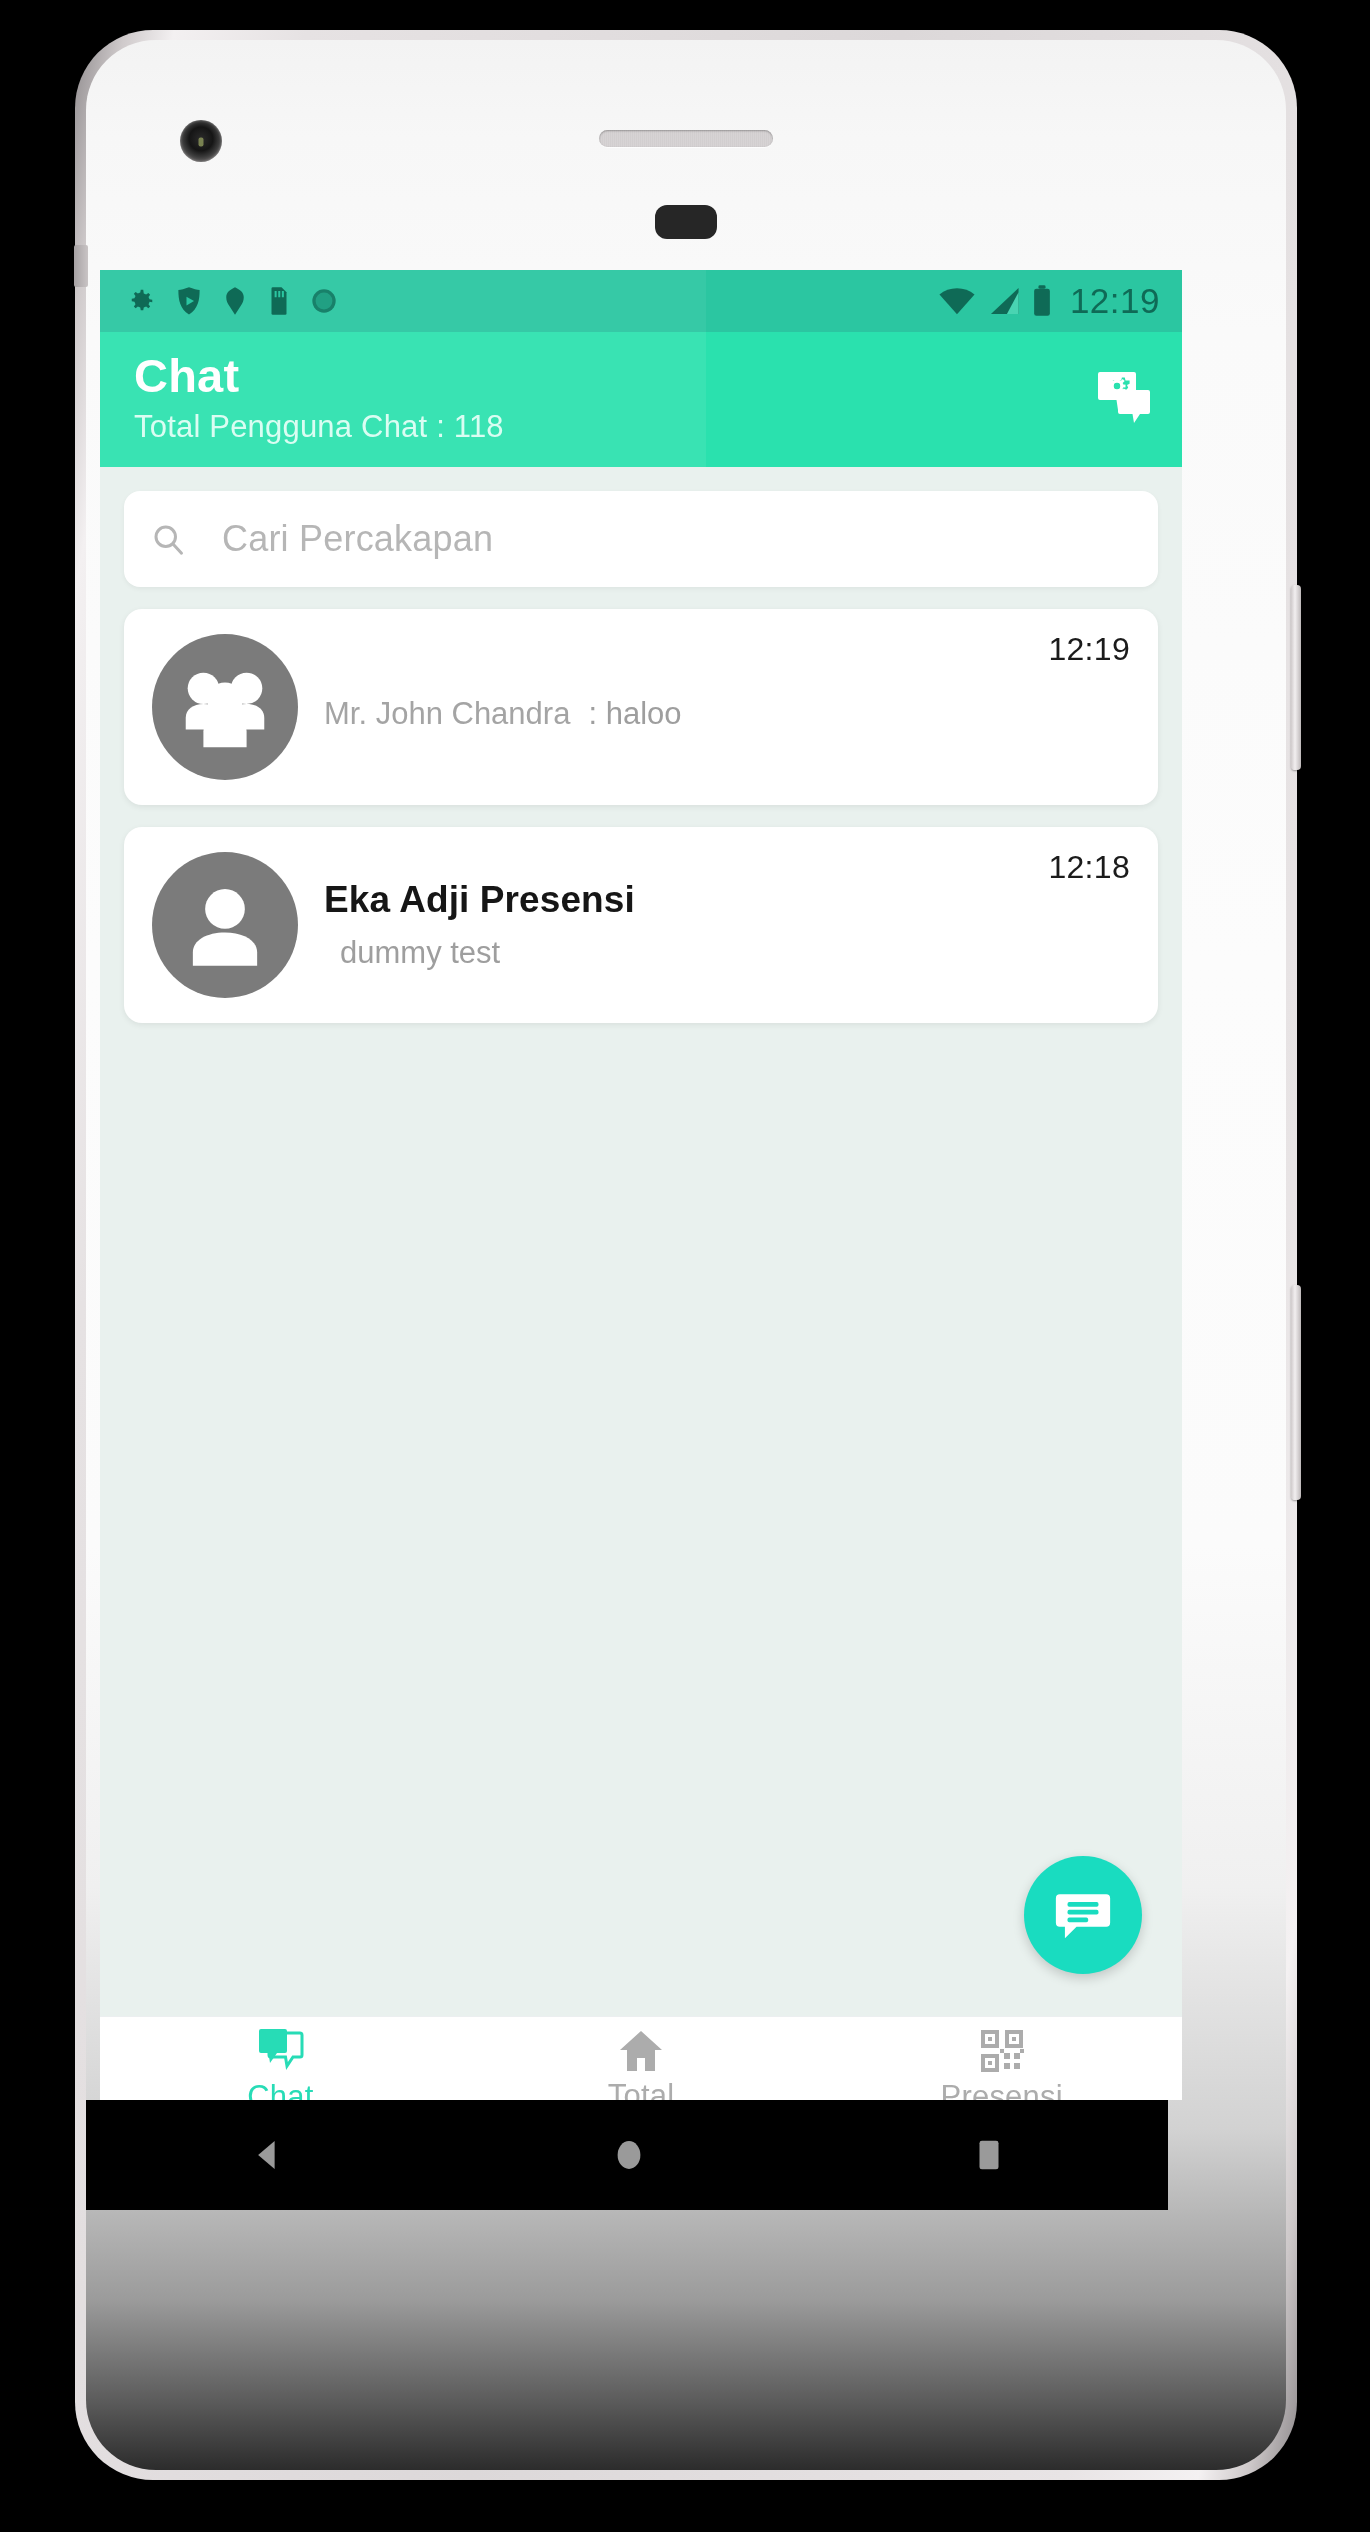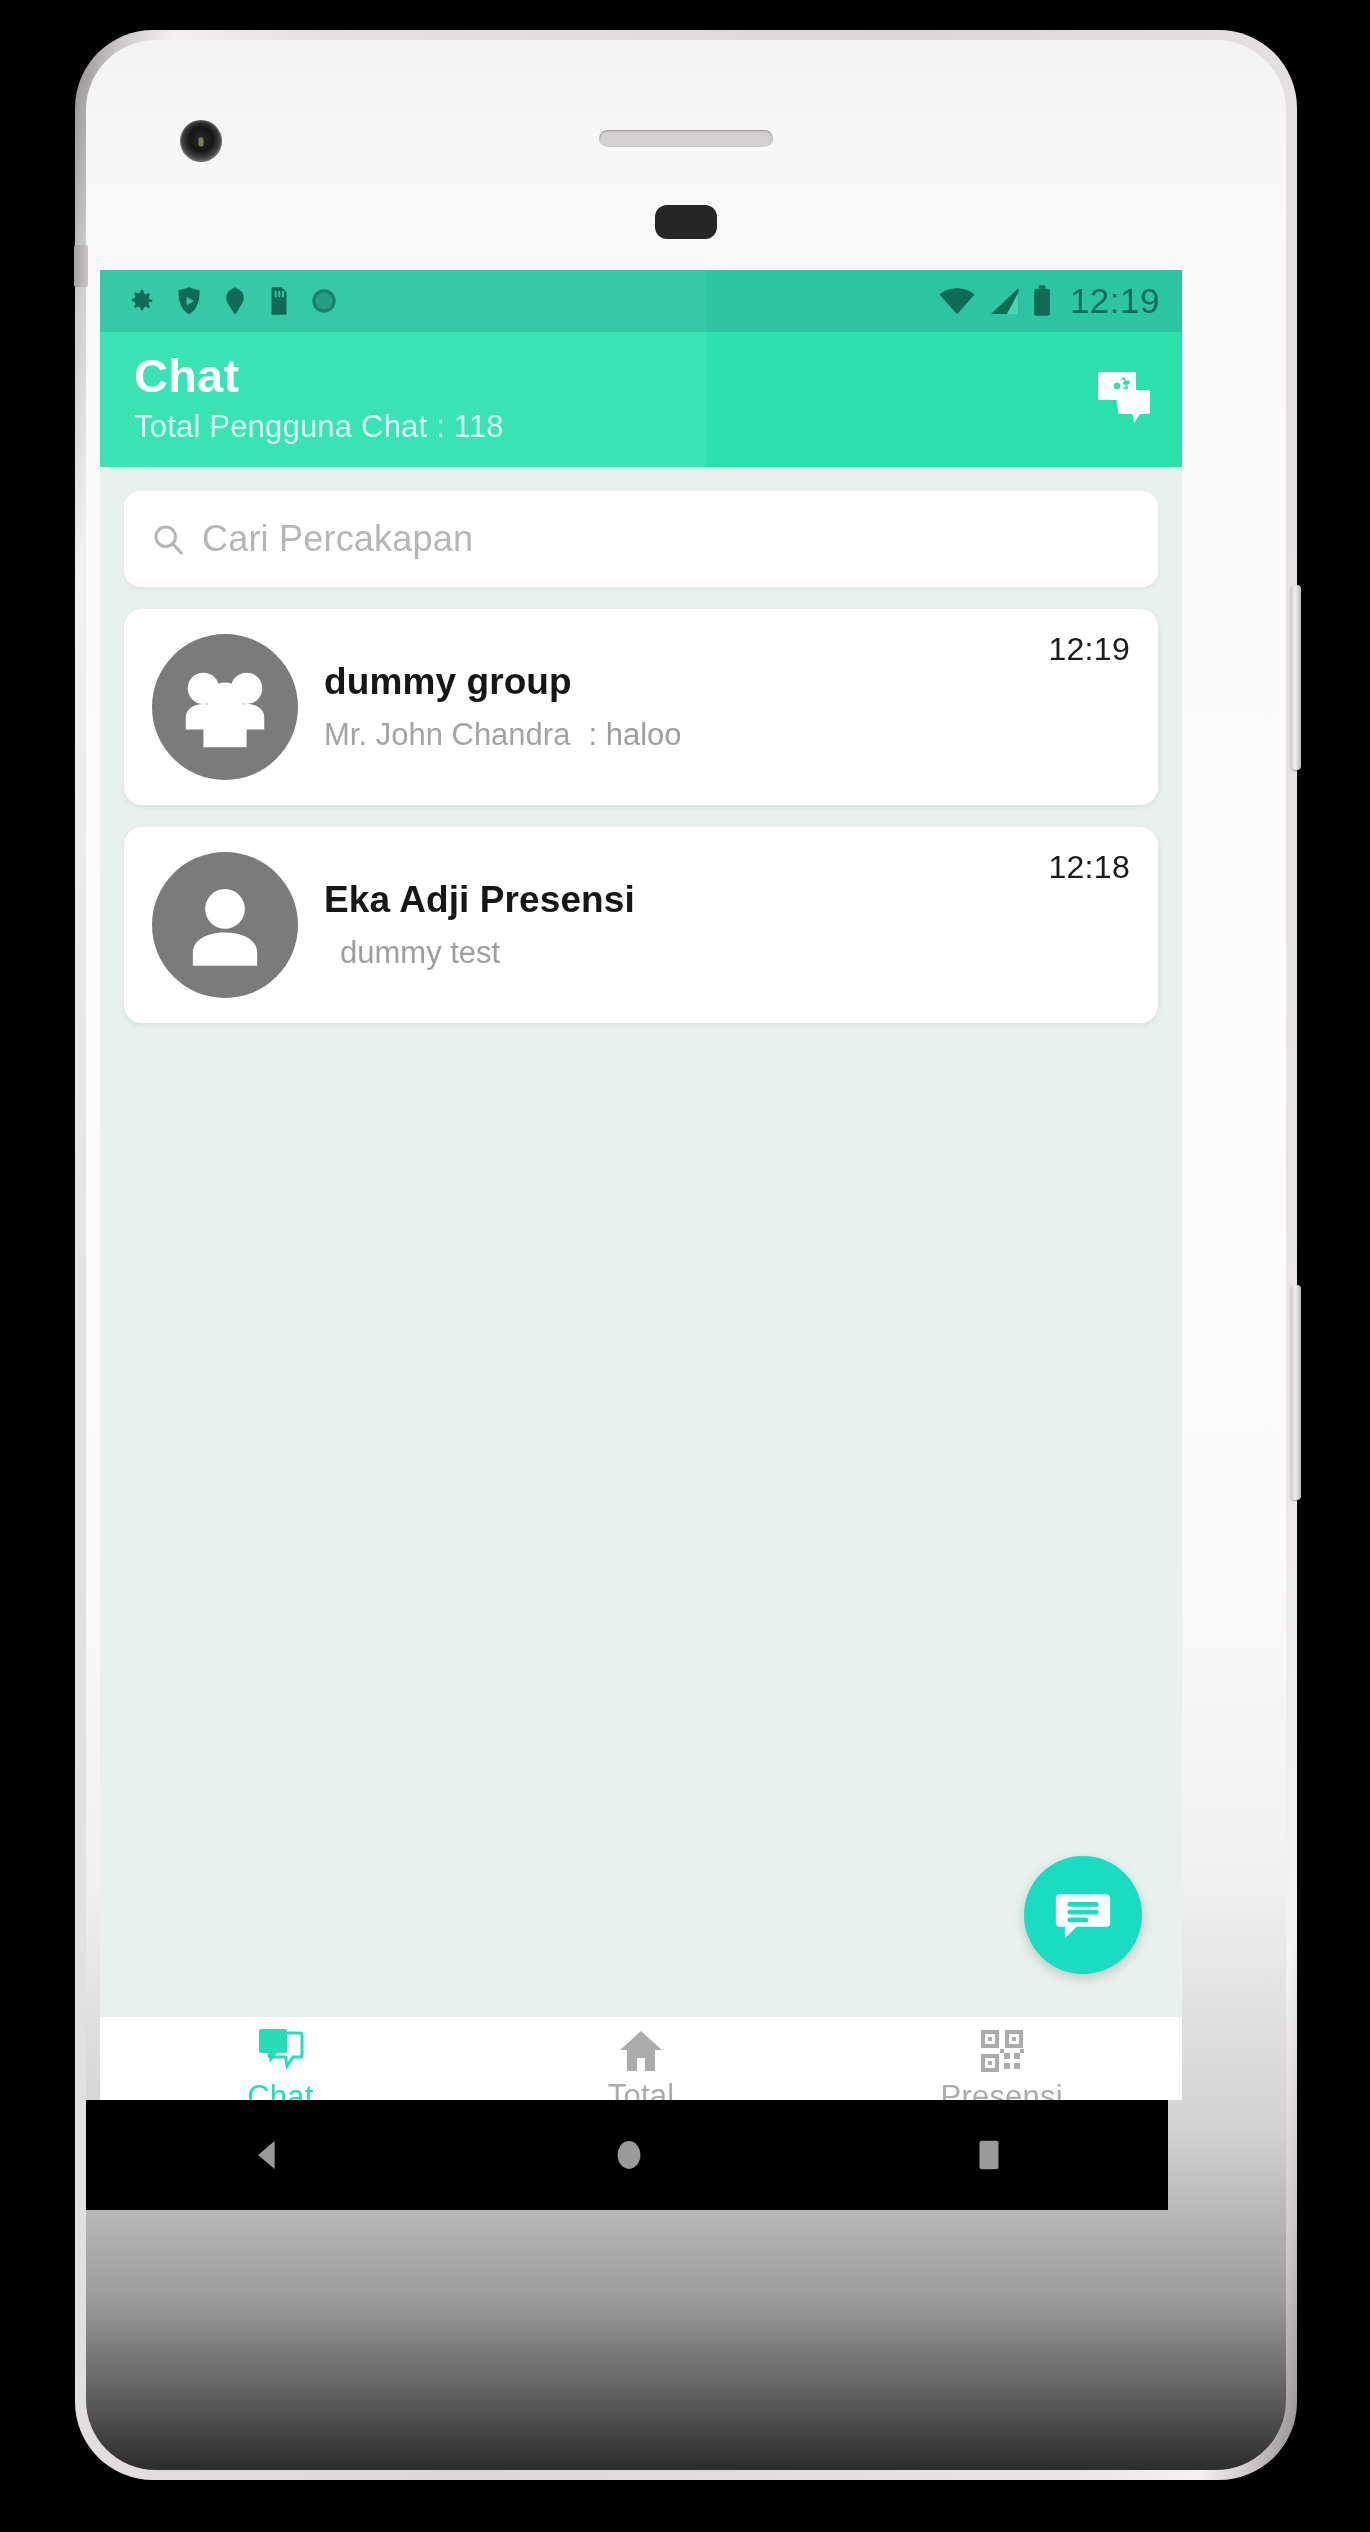--- a/index.html
+++ b/index.html
@@ -210,20 +210,21 @@
   
   #search-bar {
     margin-top: 24px;
     height: 96px;
     background: #ffffff;
     border-radius: 16px;
     display: flex;
     align-items: center;
     padding: 0 26px;
     box-shadow: 0 2px 5px rgba(0,0,0,0.05);
+    gap: 20px;
   }
   #search-placeholder {
     color: #b6b6b6;
     font-size: 36px;
     margin-left: 16px;
     letter-spacing: .2px;
   }
 
   
   .chat-card {
@@ -460,21 +461,20 @@
           <svg width="108" height="108" viewBox="0 0 110 110" fill="#ffffff">
             <circle cx="33" cy="36" r="16"></circle>
             <path d="M15 78V66c0-8.5 7.5-14 18-14s18 5.5 18 14v12z"></path>
             <circle cx="77" cy="36" r="16"></circle>
             <path d="M59 78V66c0-8.5 7.5-14 18-14s18 5.5 18 14v12z"></path>
             <circle cx="55" cy="48" r="18"></circle>
             <path d="M33 96V80c0-10 9.5-16.5 22-16.5S77 70 77 80v16z"></path>
           </svg>
         </div>
         <div class="card-body">
-          <div class="card-title">dummy group</div>
           <div class="card-sub">
             <span class="sender">Mr. John Chandra</span>
             <span class="msg">: haloo</span>
           </div>
         </div>
         <div class="card-time">12:19</div>
       </div>
 
       <div class="chat-card">
         <div class="avatar">

